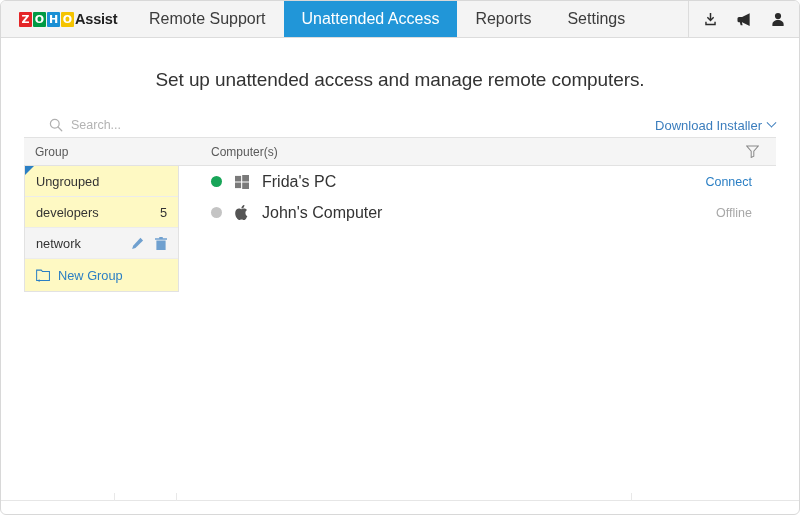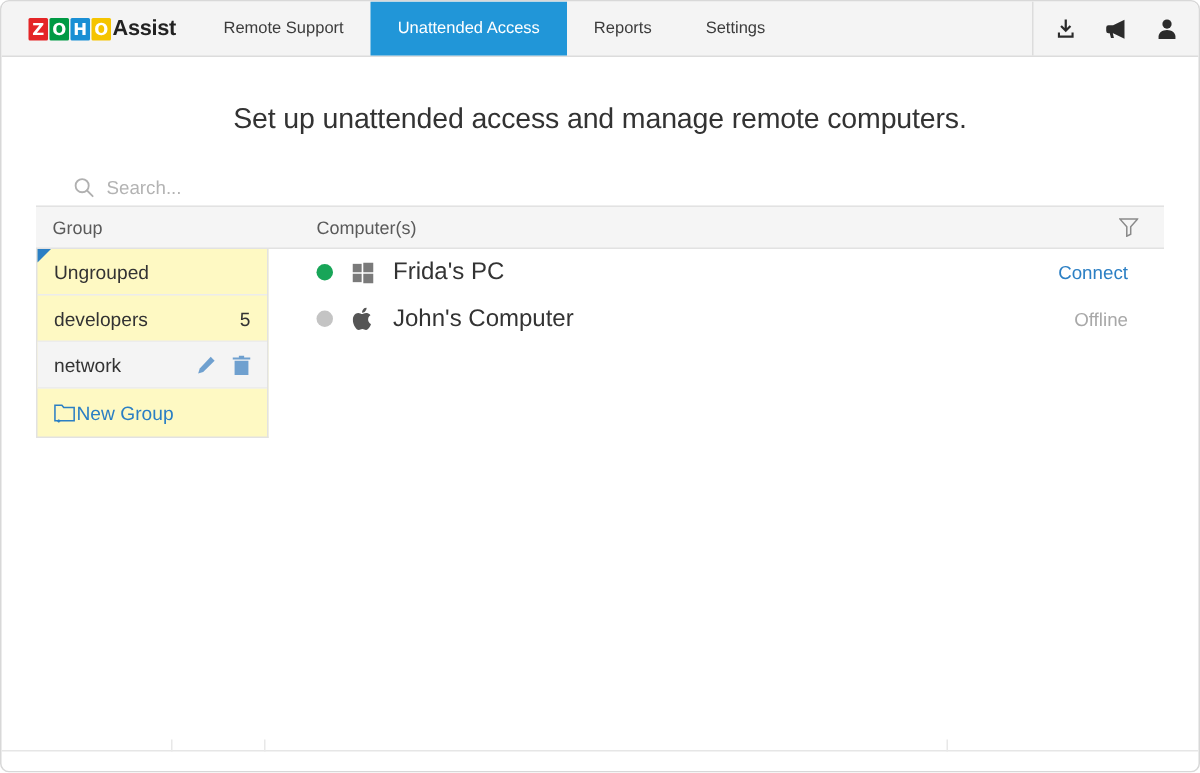--- a/index.html
+++ b/index.html
@@ -55,21 +55,21 @@
     font-size: 14.5px;
     font-weight: bold;
     color: #222222;
     letter-spacing: -0.2px;
   }
 
   .navtabs { display: flex; align-items: stretch; flex: 1; }
   .navtab {
     display: flex; align-items: center;
     padding: 5px 18px;
-    font-size: 11px;
+    font-size: 16px;
     color: #3c3c3c;
     cursor: pointer;
     white-space: nowrap;
   }
   .navtab.active { background: #2196d8; color: #ffffff; }
 
   .topbar-right {
     display: flex; align-items: center;
     border-left: 1px solid #dcdcdc;
     padding: 0 14px;
@@ -180,20 +180,21 @@
   .group-name { flex: 1; }
   .group-count { font-size: 12.8px; color: #333333; }
   .group-actions { display: flex; align-items: center; gap: 11px; }
   .group-actions .ic { display: flex; cursor: pointer; }
   .group-actions svg { display: block; fill: #6fa0cf; }
 
   .new-group-row {
     height: 32px;
     display: flex;
     align-items: center;
+    gap: 7px;
     padding: 0 11px;
     cursor: pointer;
   }
   .new-group-row .label { color: #2b7fc4; font-size: 12.8px; }
   .new-group-row svg { display: block; stroke: #2b7fc4; fill: none; }
 
   
   .computer-col { flex: 1; }
   .computer-row {
     height: 31px;
@@ -285,20 +286,24 @@
     <div class="searchbox">
       <span>
         <svg width="14" height="14" viewBox="0 0 16 16">
           <circle cx="6.6" cy="6.6" r="5" stroke-width="1.4"></circle>
           <line x1="10.3" y1="10.3" x2="14.6" y2="14.6" stroke-width="1.4" stroke-linecap="round"></line>
         </svg>
       </span>
       <input class="search-input" type="text" placeholder="Search..." style="">
     </div>
 
+    <div class="dl-installer">
+      <span>Download Installer</span>
+      <span class="caret"></span>
+    </div>
   </div>
 
   <div class="table-wrap">
 
     <div class="table-head">
       <div class="th th-group">Group</div>
       <div class="th th-computers">Computer(s)</div>
       <div class="th-filter">
         <svg width="13" height="13" viewBox="0 0 14 14">
           <path d="M0.6 1h12.8L8.4 6.6V12l-2.8 1.4V6.6z" fill="none" stroke="#8a8a8a" stroke-width="1.1"></path>

